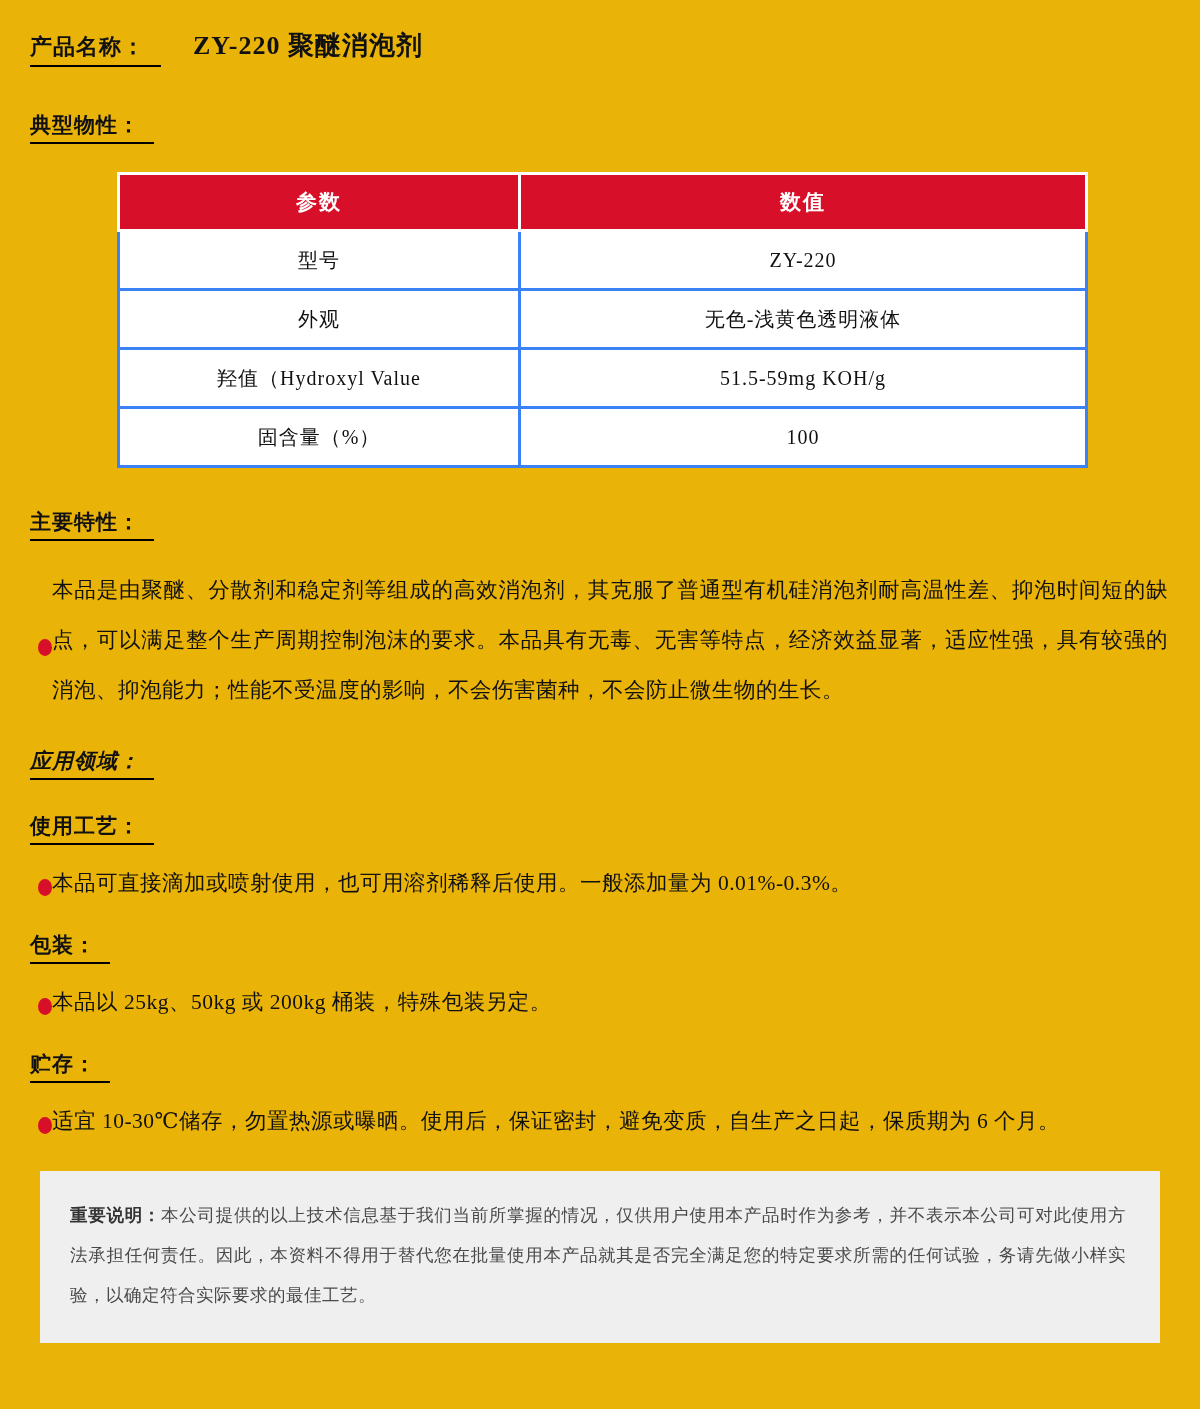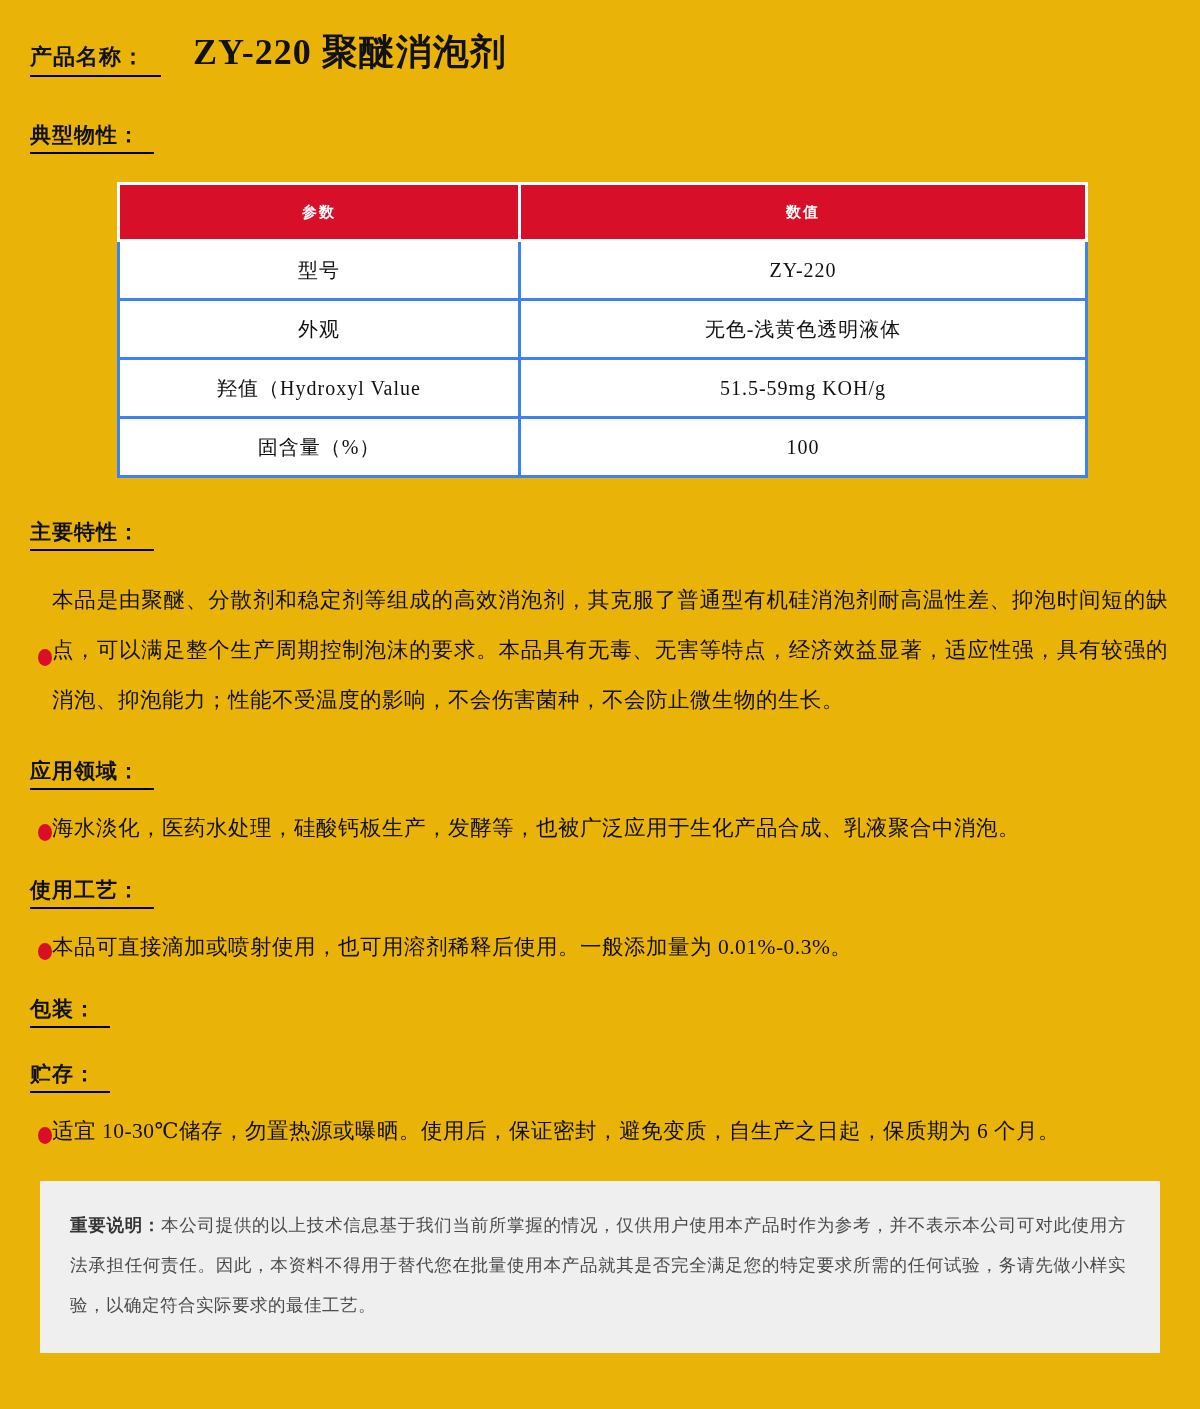--- a/index.html
+++ b/index.html
@@ -27,59 +27,59 @@
   .underlined-label {
     font-weight: bold;
     font-size: 22px;
     letter-spacing: 1px;
     border-bottom: 2px solid #000000;
     padding: 0 16px 3px 0;
     white-space: nowrap;
   }
   .product-title {
     font-weight: bold;
-    font-size: 36px;
+    font-size: 26px;
     letter-spacing: 1px;
     margin-left: 32px;
     white-space: nowrap;
   }
 
   
   .section-heading {
     display: inline-block;
     font-weight: bold;
     font-size: 21px;
     letter-spacing: 1px;
     border-bottom: 2px solid #000000;
     padding: 0 14px 3px 0;
     margin: 0;
     text-align: right;
   }
   .hd-properties   { margin-top: 44px; }
   .hd-features     { margin-top: 40px; }
-  .hd-applications { margin-top: 32px; }
+  .hd-applications { margin-top: 32px; font-style: italic; }
   .hd-usage        { margin-top: 32px; }
   .hd-packaging    { margin-top: 32px; }
   .hd-storage      { margin-top: 32px; }
 
   
   .props-table {
     border-collapse: collapse;
     margin: 28px 0 0 87px;
     width: 968px;
     table-layout: fixed;
     border: 1px solid #e5e5e5;
   }
   .props-table col.c1 { width: 401px; }
   .props-table col.c2 { width: 567px; }
   .props-table th {
     background: #d70f28;
     color: #ffffff;
     font-weight: bold;
-    font-size: 15px;
+    font-size: 21px;
     height: 52px;
     letter-spacing: 2px;
     border: 3px solid #ffffff;
     text-align: center;
     vertical-align: middle;
   }
   .props-table td {
     background: #ffffff;
     border: 3px solid #3b82f6;
     height: 54px;
@@ -186,35 +186,35 @@
     <h2 class="section-heading hd-features">主要特性：</h2>
   </div>
   <div class="bullet-row features">
     <span class="bullet-dot"></span>
     <p class="bullet-text" style="margin:0;">本品是由聚醚、分散剂和稳定剂等组成的高效消泡剂，其克服了普通型有机硅消泡剂耐高温性差、抑泡时间短的缺点，可以满足整个生产周期控制泡沫的要求。本品具有无毒、无害等特点，经济效益显著，适应性强，具有较强的消泡、抑泡能力；性能不受温度的影响，不会伤害菌种，不会防止微生物的生长。</p>
   </div>
 
   <div>
     <h2 class="section-heading hd-applications">应用领域：</h2>
   </div>
+
+  <div>
+    <h2 class="section-heading hd-usage">使用工艺：</h2>
+  </div>
   <div class="bullet-row single">
     <span class="bullet-dot"></span>
-    <p class="bullet-text" style="margin:0;">海水淡化，医药水处理，硅酸钙板生产，发酵等，也被广泛应用于生化产品合成、乳液聚合中消泡。</p>
-  </div>
-
-  <div>
-    <h2 class="section-heading hd-usage">使用工艺：</h2>
+    <p class="bullet-text" style="margin:0;">本品可直接滴加或喷射使用，也可用溶剂稀释后使用。一般添加量为 0.01%-0.3%。</p>
+  </div>
+
+  <div>
+    <h2 class="section-heading hd-packaging">包装：</h2>
   </div>
   <div class="bullet-row single">
     <span class="bullet-dot"></span>
-    <p class="bullet-text" style="margin:0;">本品可直接滴加或喷射使用，也可用溶剂稀释后使用。一般添加量为 0.01%-0.3%。</p>
-  </div>
-
-  <div>
-    <h2 class="section-heading hd-packaging">包装：</h2>
+    <p class="bullet-text" style="margin:0;">本品以 25kg、50kg 或 200kg 桶装，特殊包装另定。</p>
   </div>
 
   <div>
     <h2 class="section-heading hd-storage">贮存：</h2>
   </div>
   <div class="bullet-row single">
     <span class="bullet-dot"></span>
     <p class="bullet-text" style="margin:0;">适宜 10-30℃储存，勿置热源或曝晒。使用后，保证密封，避免变质，自生产之日起，保质期为 6 个月。</p>
   </div>
 

